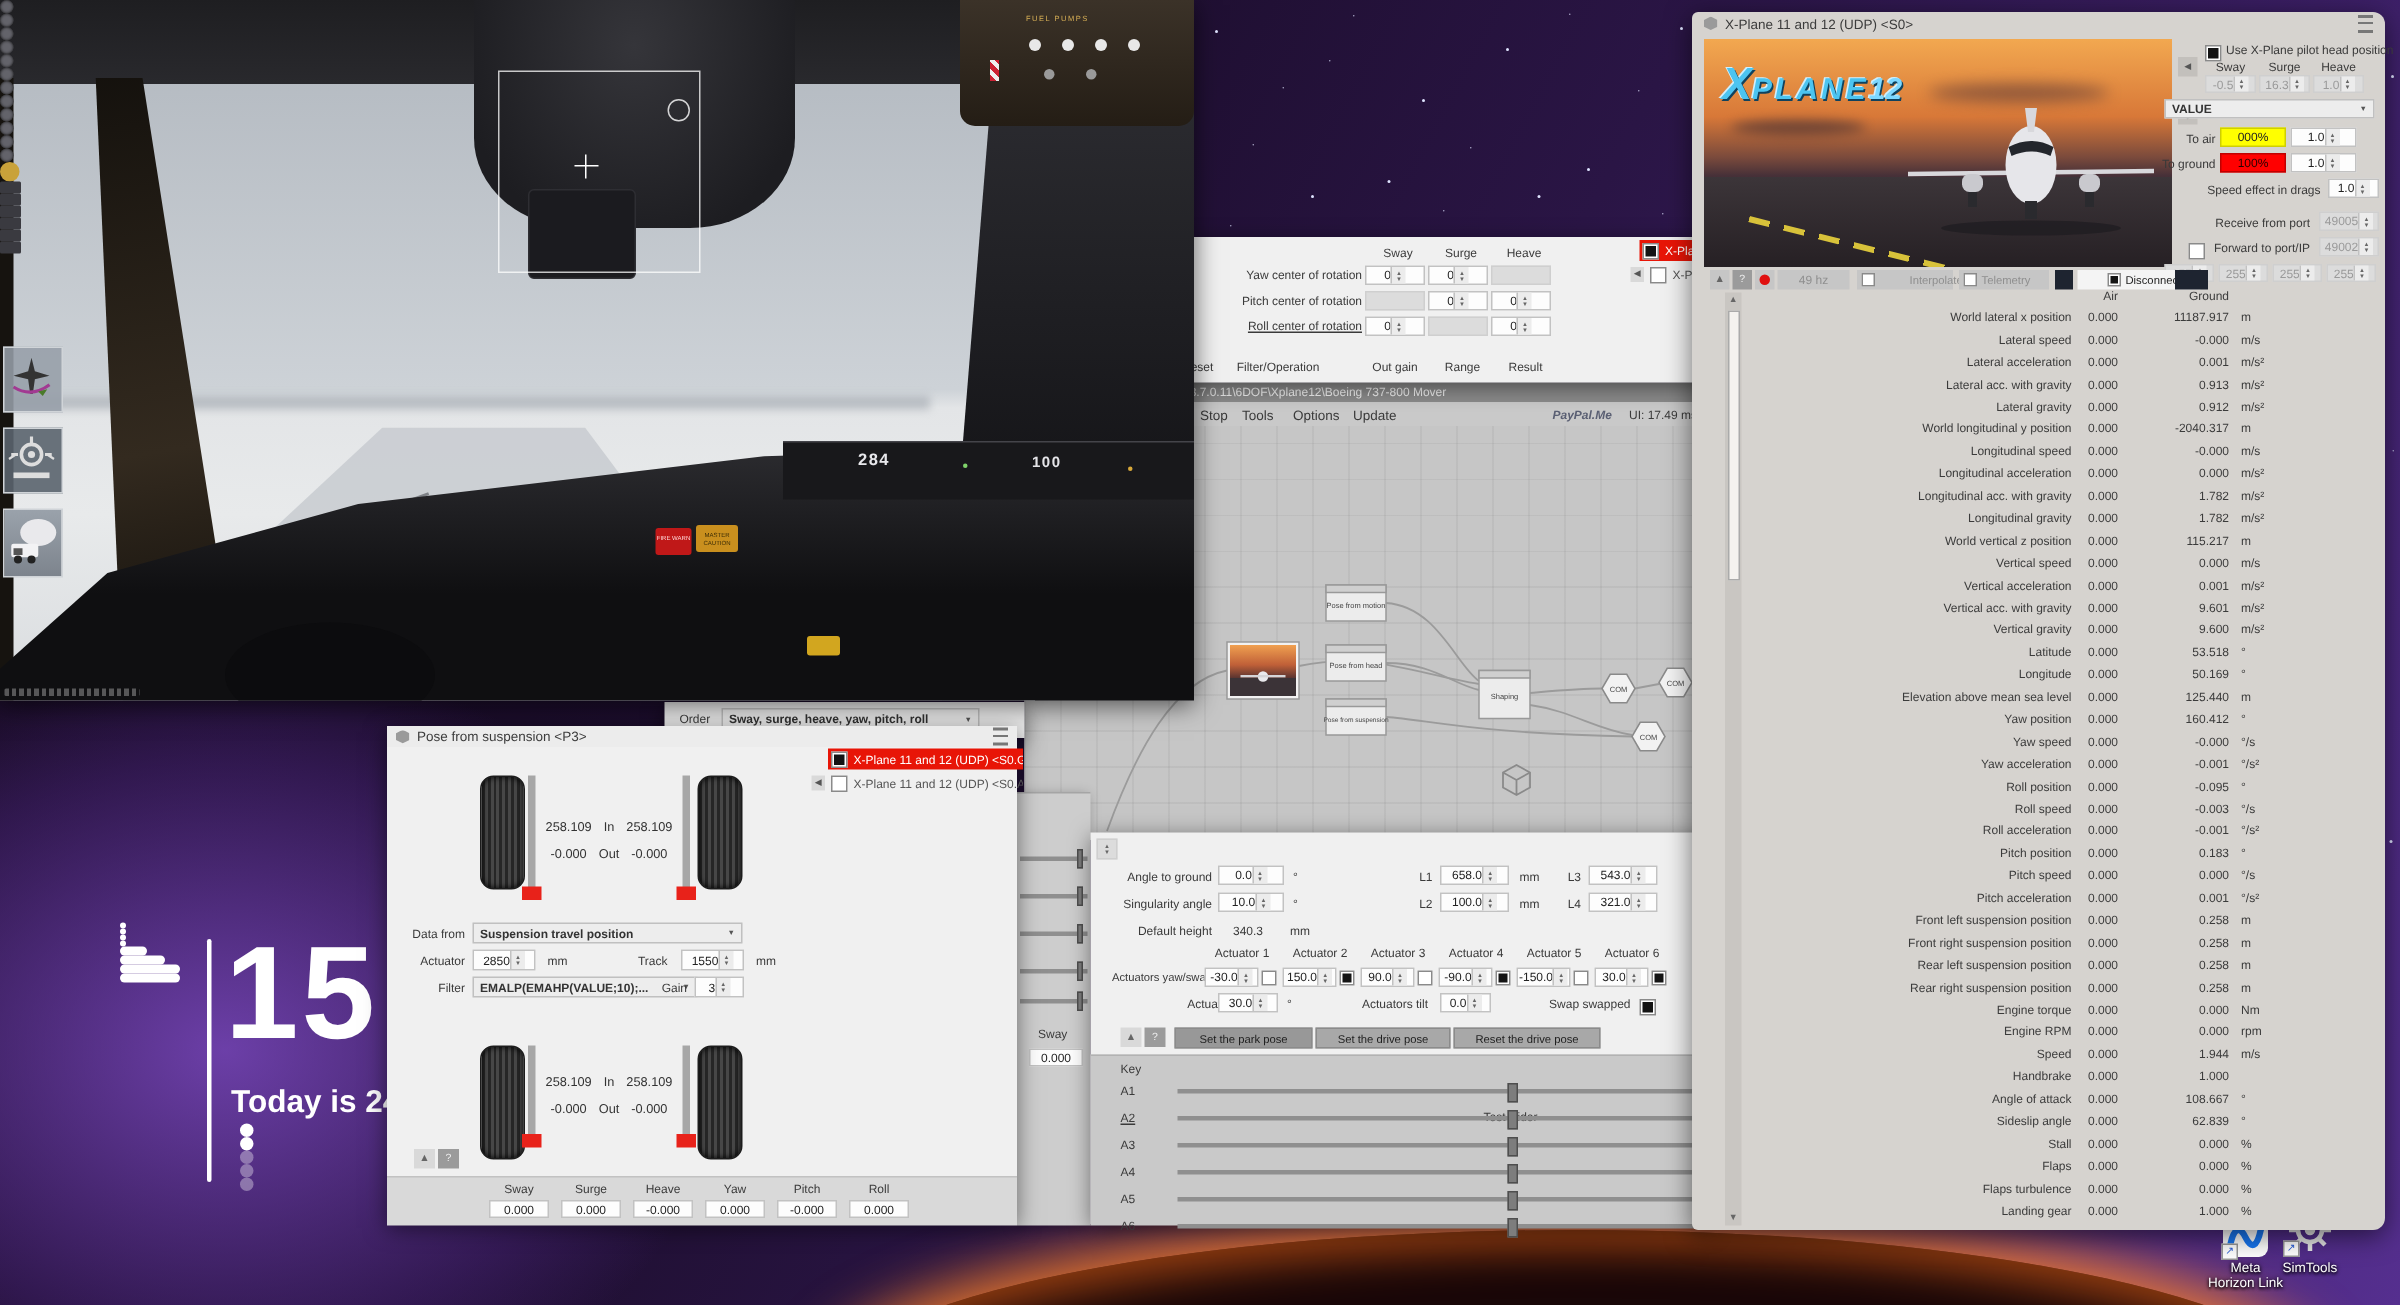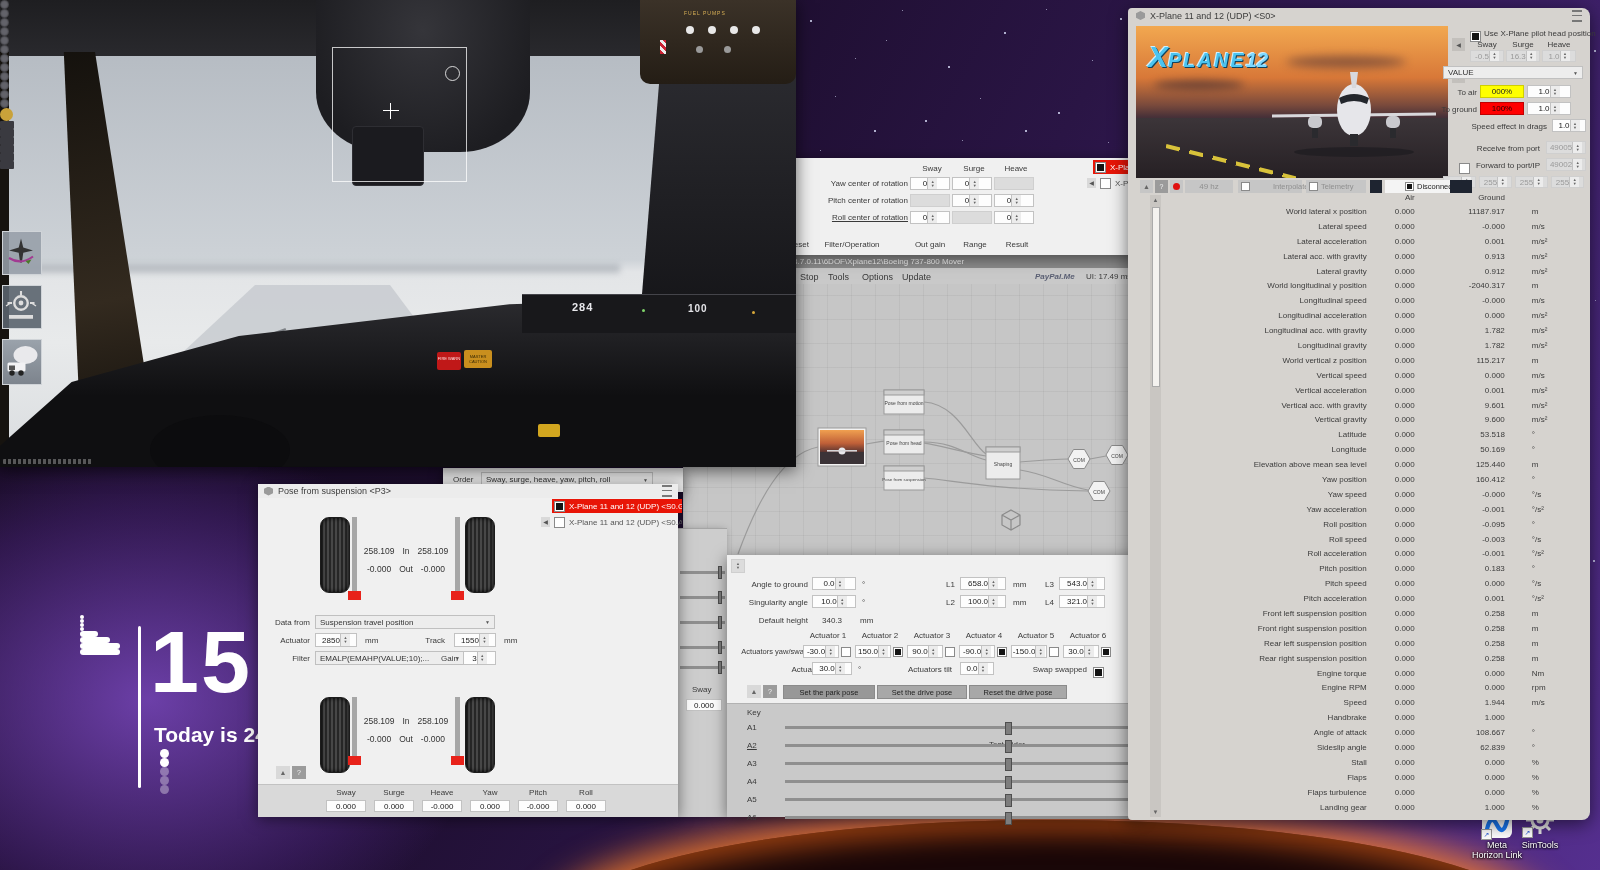--- a/index.html
+++ b/index.html
@@ -12,28 +12,28 @@
   .hex{width:9px;height:9px;background:#9a9a9a;clip-path:polygon(50% 0,100% 25%,100% 75%,50% 100%,0 75%,0 25%);flex:none;}
   .menuico{width:10px;height:8px;border-top:2px solid #777;border-bottom:2px solid #777;background:linear-gradient(#0000 0 3px,#777 3px 4px,#0000 4px);}
   .lbl{font-size:8px;color:#3a3a3a;white-space:nowrap;}
   .rt{text-align:right;}
   .box{background:#fdfdfd;border:1px solid #c2c2c2;font-size:8px;color:#222;display:flex;align-items:center;justify-content:center;white-space:nowrap;box-sizing:border-box;}
   .box.dis{background:#dcdcdc;color:#9a9a9a;border-color:#cfcfcf;}
   .spin{width:9px;align-self:stretch;display:flex;flex-direction:column;align-items:center;justify-content:center;font-size:4px;line-height:4px;color:#666;background:#ececec;border-left:1px solid #c2c2c2;flex:none;}
   .spin::before{content:"▲";} .spin::after{content:"▼";}
   .cb{width:9px;height:9px;background:#fff;border:1px solid #8a8a8a;display:inline-block;position:relative;flex:none;box-sizing:content-box;}
   .cb.on::after{content:"";position:absolute;inset:1px;background:#141414;}
-  .dd{background:#ededed;border:1px solid #c0c0c0;font-size:8px;color:#333;display:flex;align-items:center;padding:0 4px;white-space:nowrap;overflow:hidden;box-sizing:border-box;}
+  .dd{background:#ededed;border:1px solid #c0c0c0;font-size:8px;color:#333;display:flex;align-items:center;padding:0 4px;white-space:nowrap;overflow:hidden;box-sizing:border-box;font-weight:bold;}
   .dd::after{content:"▼";font-size:5px;color:#555;margin-left:auto;padding-left:4px;}
   .btn{background:#a8a8a8;border:1px solid #8b8b8b;font-size:7.5px;color:#1e1e1e;display:flex;align-items:center;justify-content:center;white-space:nowrap;box-sizing:border-box;}
   .sqbtn{width:14px;height:13px;display:flex;align-items:center;justify-content:center;font-size:7px;box-sizing:border-box;}
   .hdr{font-size:8px;color:#3a3a3a;text-align:center;white-space:nowrap;}
   .src{display:flex;align-items:center;gap:4px;font-size:8px;color:#555;height:14px;white-space:nowrap;overflow:hidden;padding:0 2px;}
   .src.sel{background:#e81507;color:#fff;}
-  .trow{display:flex;align-items:center;height:14.9px;font-size:8px;color:#3b3b3b;gap:19px;}
+  .trow{display:flex;align-items:center;height:14.9px;font-size:8px;color:#3b3b3b;}
   .trow .c1{width:223px;text-align:right;white-space:nowrap;}
   .trow .c2{width:31px;text-align:right;}
   .trow .c3{width:46px;text-align:right;padding-left:28px;}
   .trow .c4{width:60px;margin-left:8px;text-align:left;}
   .track{position:absolute;height:3px;background:#8f8f8f;}
   .thumb{position:absolute;width:7px;height:13px;background:#7d7d7d;border:1px solid #4e4e4e;box-sizing:border-box;}
   .tire{background:repeating-linear-gradient(90deg,#262626 0 2px,#474747 2px 4px);border-radius:9px;border:1px solid #1c1c1c;box-shadow:inset 0 0 4px #000;}
   .vtrack{background:#a7a7a7;}
   .redthumb{background:#e8221a;}
   .star{position:absolute;background:#dfe4ff;border-radius:50%;}

